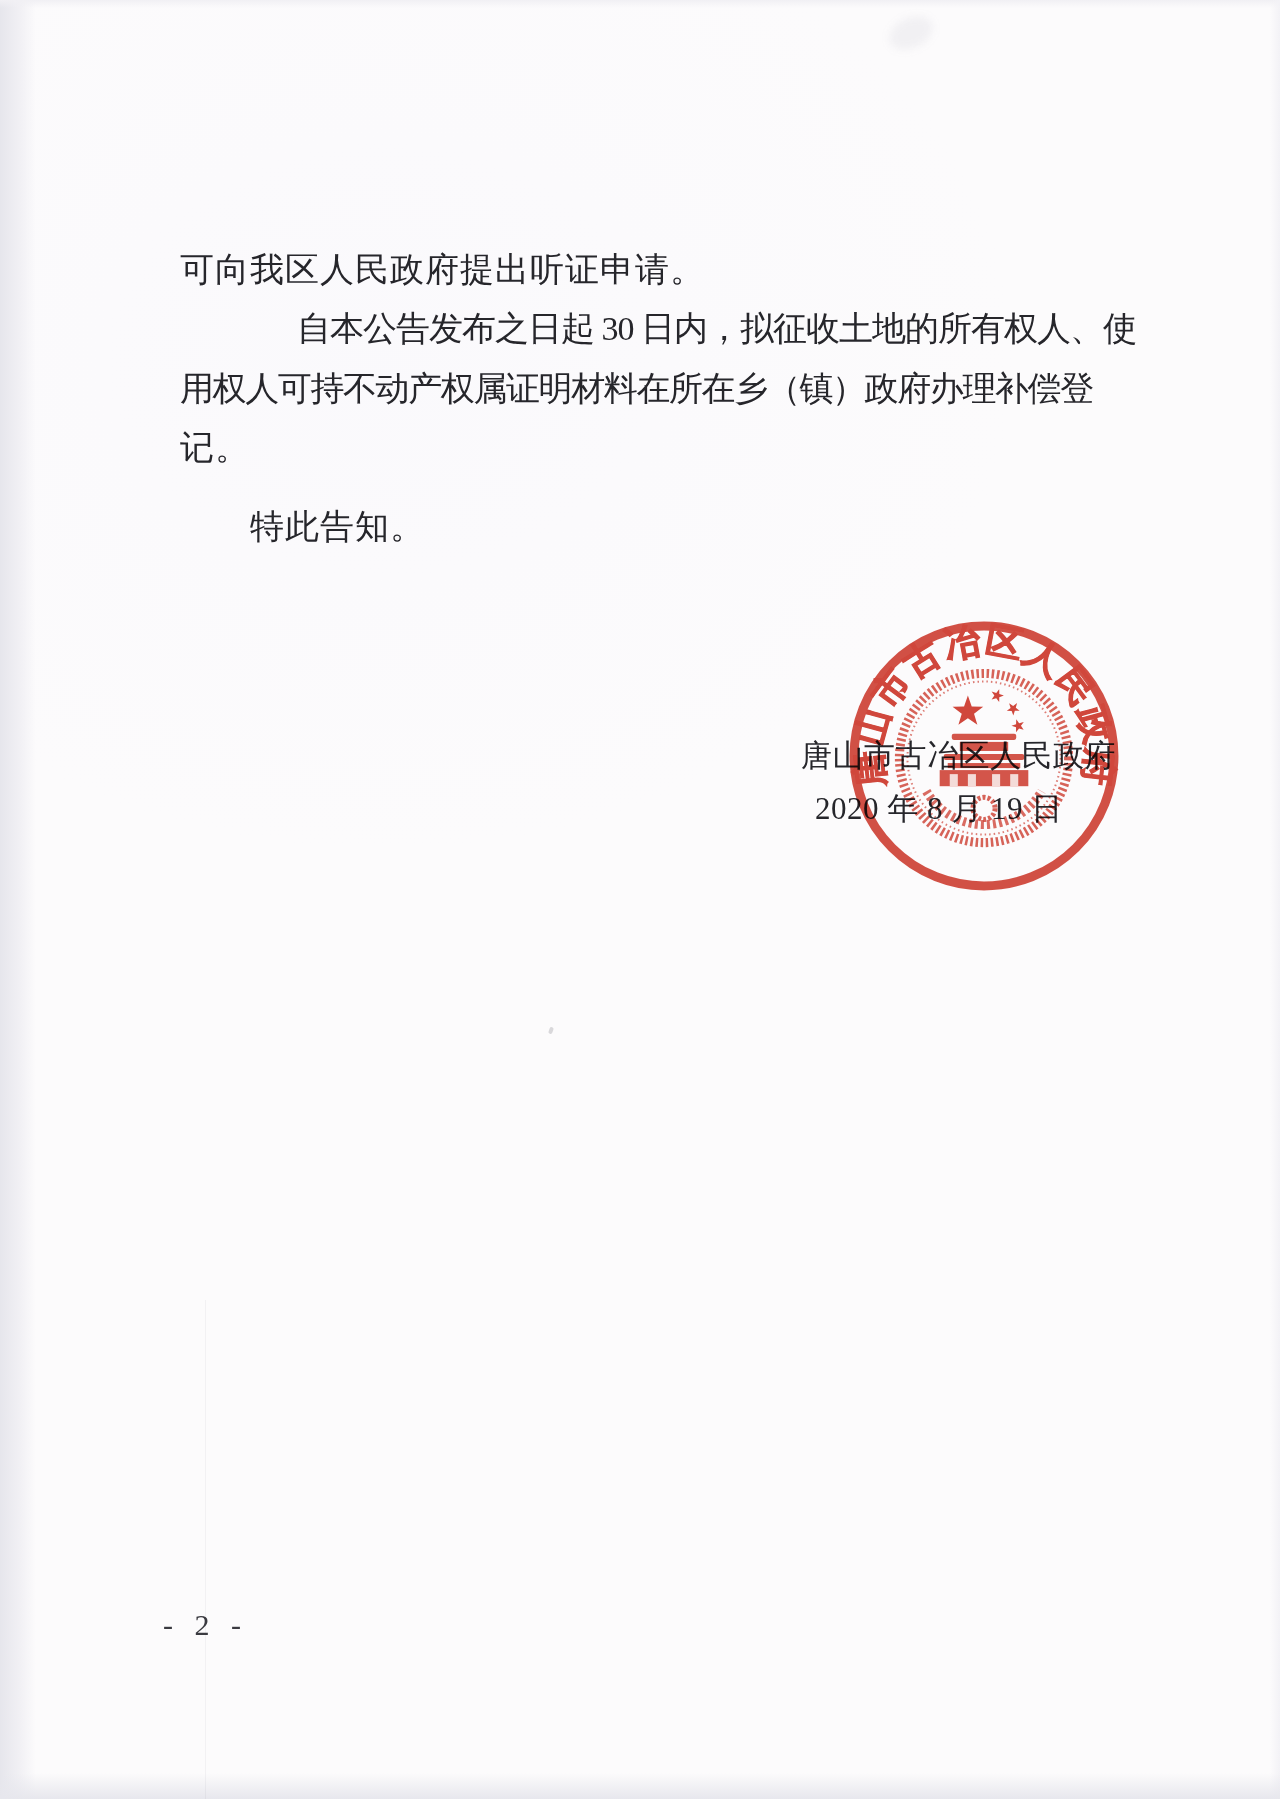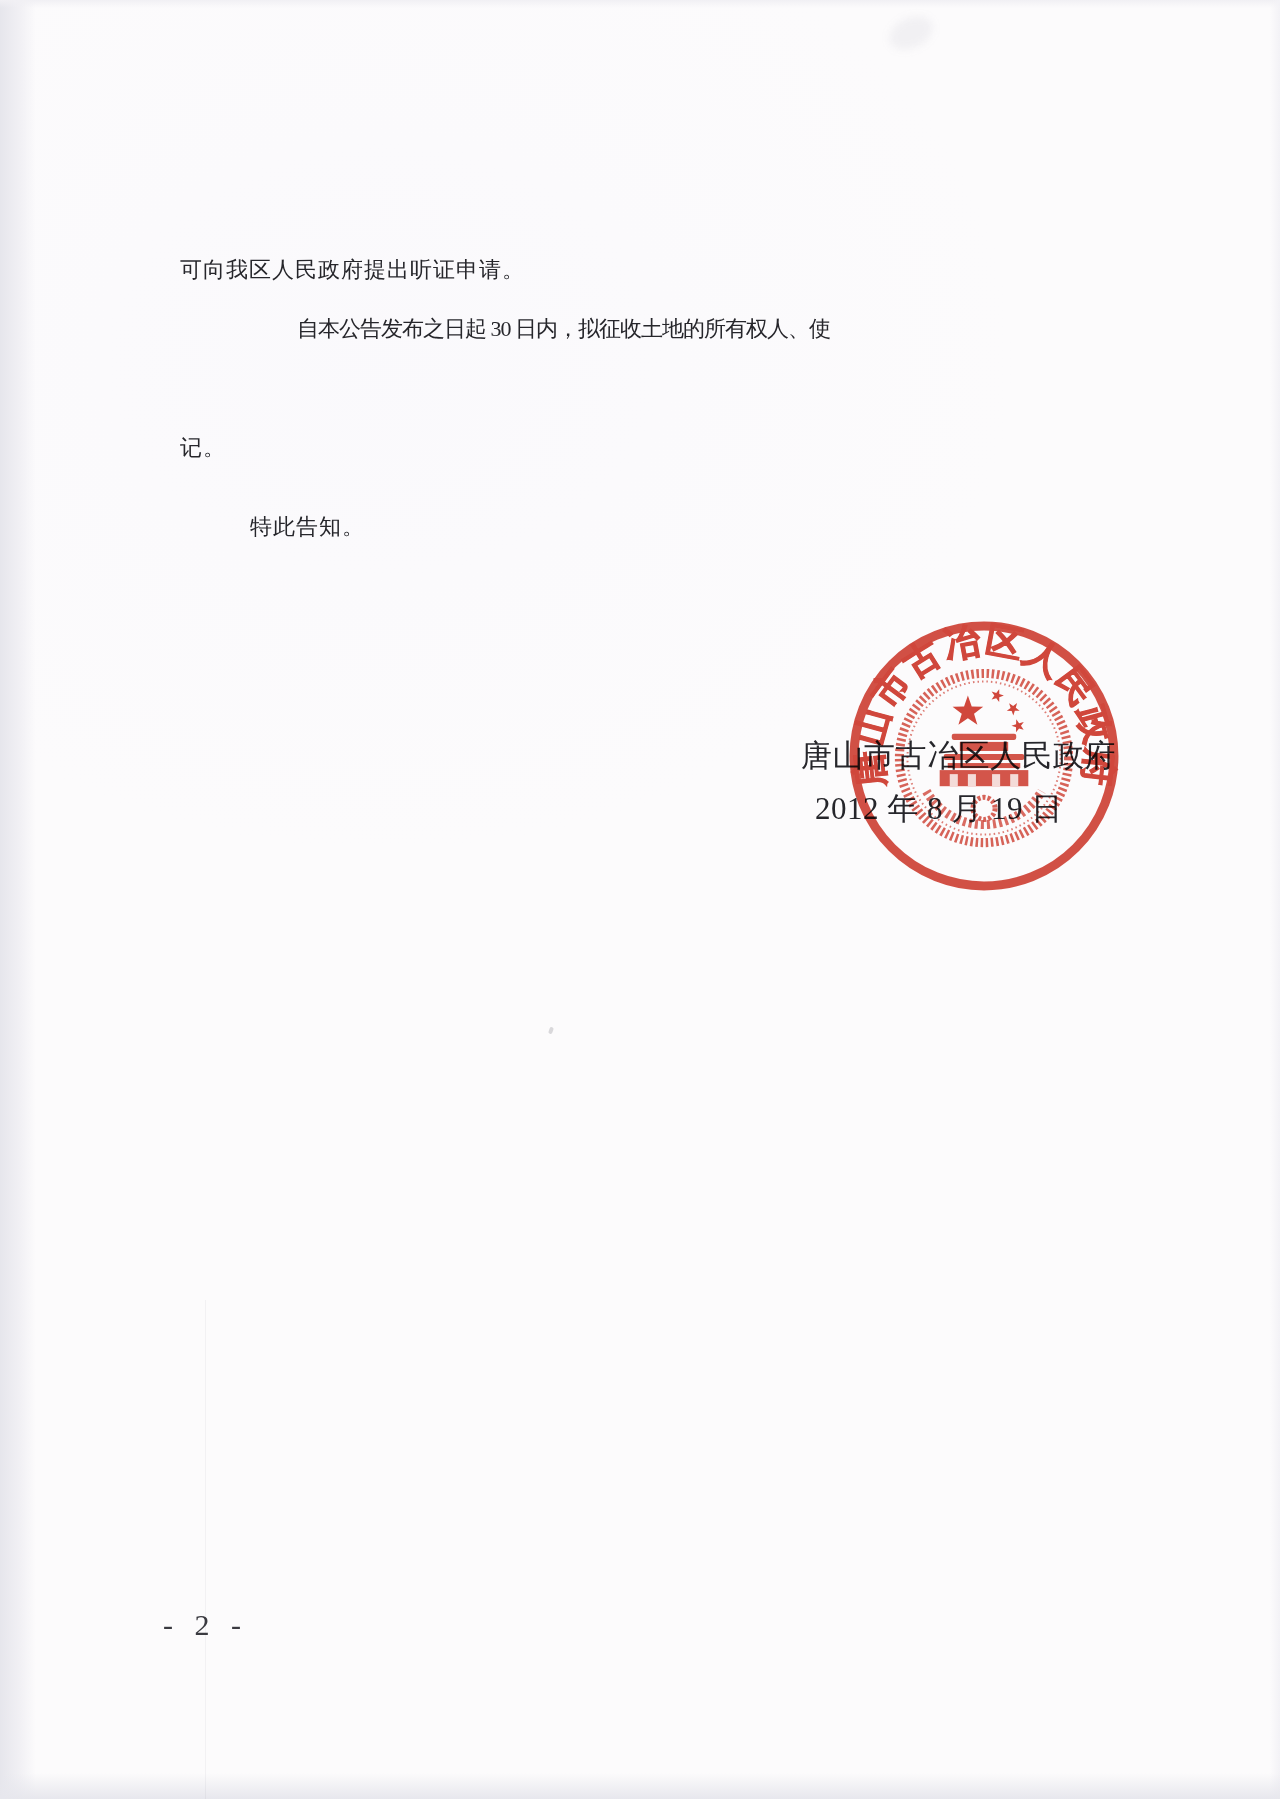--- a/index.html
+++ b/index.html
@@ -21,21 +21,21 @@
   .edge-right{position:absolute;right:0;top:0;width:10px;height:1799px;
     background:linear-gradient(270deg,#f3f2f6 0%,rgba(243,242,246,0) 100%);}
   .crease{position:absolute;left:205px;top:1300px;width:1px;height:499px;
     background:rgba(60,60,80,.05);}
   .smudge{position:absolute;left:888px;top:18px;width:46px;height:30px;border-radius:50%;
     background:rgba(120,120,135,.08);filter:blur(4px);transform:rotate(-25deg);}
   .speck{position:absolute;left:549px;top:1027px;width:4px;height:7px;border-radius:2px;
     background:rgba(60,60,70,.18);transform:rotate(20deg);}
 
   
-  .txt{position:absolute;color:#26262b;font-size:22px;line-height:40px;white-space:nowrap;}
+  .txt{position:absolute;color:#26262b;font-size:34px;line-height:40px;white-space:nowrap;}
   .l1{left:180px;top:250px;letter-spacing:1px;}
   .l2{left:250px;top:309px;letter-spacing:-1px;margin-left:47px;}
   .l3{left:180px;top:369px;letter-spacing:-1.4px;}
   .l4{left:180px;top:428px;letter-spacing:1px;}
   .l5{left:250px;top:507px;letter-spacing:1px;}
   .contact{left:245px;top:546px;font-size:33px;letter-spacing:.5px;}
   .contact .gap{display:inline-block;width:106px;}
   .contact .num{letter-spacing:1.5px;}
 
   .sig-issuer{left:801px;top:736px;font-size:31px;letter-spacing:.5px;}
@@ -55,26 +55,27 @@
   <div class="edge-left"></div>
   <div class="edge-top"></div>
   <div class="edge-right"></div>
   <div class="edge-bottom"></div>
   <div class="crease"></div>
   <div class="smudge"></div>
   <div class="speck"></div>
 
   <div class="txt l1">可向我区人民政府提出听证申请。</div>
   <div class="txt l2">自本公告发布之日起 30 日内，拟征收土地的所有权人、使</div>
+  <div class="txt l3">用权人可持不动产权属证明材料在所在乡（镇）政府办理补偿登</div>
   <div class="txt l4">记。</div>
   <div class="txt l5">特此告知。</div>
 
 
   <div class="txt sig-issuer">唐山市古冶区人民政府</div>
-  <div class="txt sig-date">2012 年 8 月 19 日</div>
+  <div class="txt sig-date">2020 年 8 月 19 日</div>
 
   <svg class="seal" viewBox="0 0 280 280">
     <g fill="none" stroke="#cf382b">
 
       <circle cx="140" cy="140" r="129" stroke-width="9" opacity=".95"></circle>
 
       <path id="sealArc" d="M 42.5 169.8 A 102 102 0 1 1 237.5 169.8" fill="none" stroke="none"></path>
       <text font-size="36" font-family="Liberation Serif, DejaVu Serif, serif" fill="#cf382b" letter-spacing="2" font-weight="bold">
         <textPath href="#sealArc" startOffset="50%" text-anchor="middle">唐山市古冶区人民政府</textPath>
       </text>

